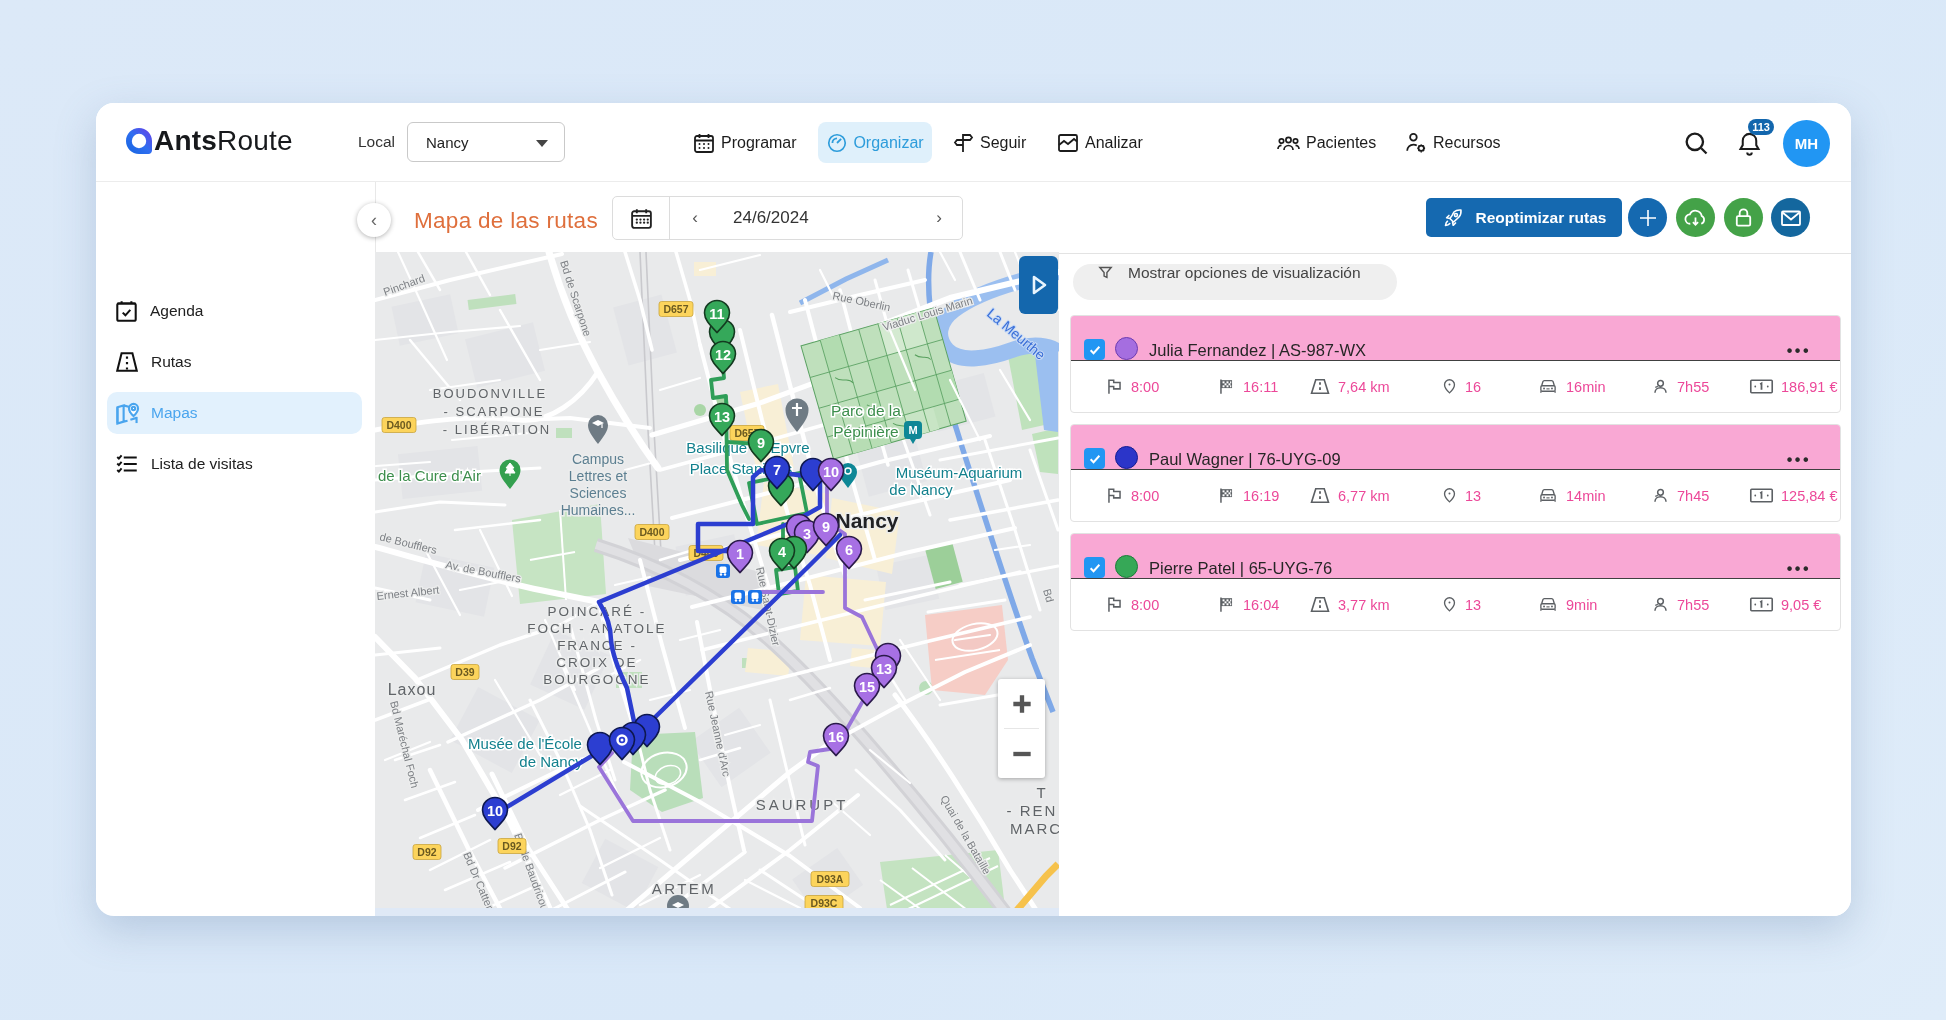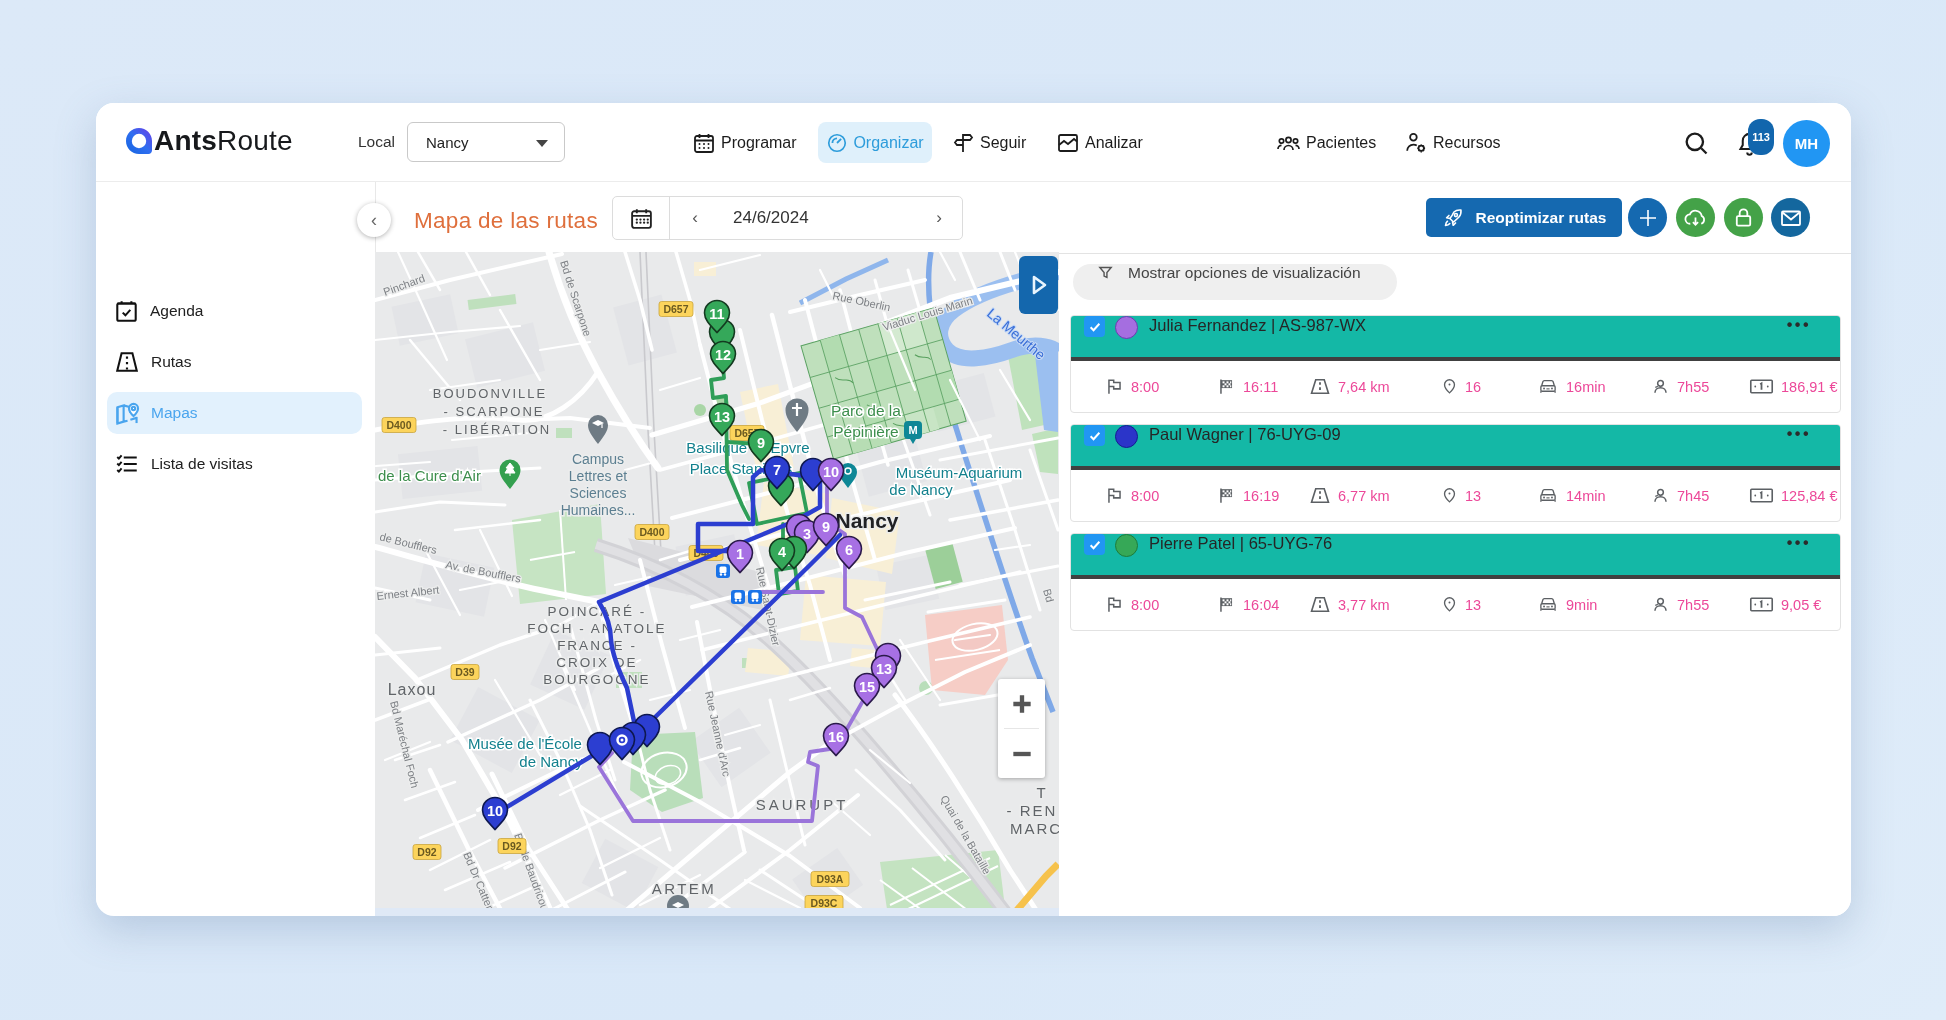--- a/index.html
+++ b/index.html
@@ -10,21 +10,21 @@
 .logo{position:absolute;left:28px;top:22px;display:flex;align-items:center}
 .logotxt{font-size:28px;color:#17191c;margin-left:0;letter-spacing:.2px}
 .logotxt b{font-weight:700}
 .nitem{position:absolute;top:0;height:79px;display:flex;align-items:center;font-size:16px;color:#1c1c1c}
 .nitem svg{margin-right:5px}
 .local{position:absolute;left:262px;top:30px;font-size:15.5px;color:#333}
 .select{position:absolute;left:311px;top:19px;width:158px;height:40px;border:1px solid #c9c9c9;border-radius:6px;display:flex;align-items:center;font-size:15px;color:#222;padding-left:18px}
 .caret{position:absolute;right:16px;top:17px;width:0;height:0;border-left:6px solid transparent;border-right:6px solid transparent;border-top:7px solid #444}
 .orgpill{position:absolute;left:722px;top:19px;width:114px;height:41px;background:#dff0fb;border-radius:8px;display:flex;align-items:center;justify-content:center;font-size:16px;color:#2d9cdb}
 .iconbtn{position:absolute;top:26px}
-.badge{position:absolute;left:1652px;top:16px;min-width:26px;height:36px;background:#1266ad;border-radius:12px;color:#fff;font-size:11px;font-weight:700;display:flex;align-items:center;justify-content:center;padding:0 4px}
+.badge{position:absolute;left:1652px;top:16px;min-width:26px;height:16px;background:#1266ad;border-radius:12px;color:#fff;font-size:11px;font-weight:700;display:flex;align-items:center;justify-content:center;padding:0 4px}
 .avatar{position:absolute;left:1687px;top:17px;width:47px;height:47px;border-radius:50%;background:#2196f3;color:#fff;font-weight:700;font-size:15px;display:flex;align-items:center;justify-content:center}
 
 .sidebar{position:absolute;left:0;top:79px;width:279px;height:733px;background:#fff;border-radius:0 0 0 18px}
 .vline{position:absolute;left:279px;top:79px;width:1px;height:733px;background:#e8e8e8}
 .sitem{position:absolute;left:17px;display:flex;align-items:center;font-size:15.5px;color:#212121;height:42px}
 .sitem svg{margin-right:10px}
 .mapas{left:11px;width:255px;background:#e2f1fd;border-radius:10px;padding-left:6px;color:#4aa5ee}
 
 .hrow{position:absolute;left:280px;top:79px;width:1475px;height:71px;background:#fff}
 .hline{position:absolute;left:963px;top:150px;width:792px;height:1px;background:#e3e3e3}
@@ -35,21 +35,21 @@
 .chev{color:#555;font-size:17px;width:50px;text-align:center}
 .dtxt{font-size:17px;color:#333;padding-left:13px}
 .spacer{flex:1}
 .chevr{color:#555;font-size:17px;width:46px;text-align:center}
 .reopt{position:absolute;left:1330px;top:95px;width:196px;height:39px;background:#1569b0;border-radius:5px;color:#fff;display:flex;align-items:center;justify-content:center;font-size:15.5px;font-weight:700}
 .cbtn{position:absolute;top:95px;width:39px;height:39px;border-radius:50%;display:flex;align-items:center;justify-content:center}
 
 .panel{position:absolute;left:963px;top:151px;width:792px;height:662px;background:#fff;border-radius:0 0 18px 0}
 .pill{position:absolute;left:14px;top:10px;width:324px;height:36px;background:#efefef;border-radius:18px;display:flex;align-items:flex-start;font-size:15.5px;color:#444}
 .rcard{position:absolute;left:11px;width:771px;border:1px solid #e2e2e2;border-radius:4px;background:#fff}
-.rhead{height:45px;background:#14b8a6;display:flex;align-items:flex-start;font-size:16.5px;color:#262626;border-radius:3px 3px 0 0;border-bottom:4px solid #404040}
+.rhead{height:45px;background:#f9a8d4;display:flex;align-items:flex-end;font-size:16.5px;color:#262626;border-radius:3px 3px 0 0;border-bottom:1px solid #404040}
 .rbody{height:51px;position:relative}
 .cbox{width:21px;height:21px;background:#2196f3;border-radius:4px;margin-left:13px;display:flex;align-items:center;justify-content:center}
 .cdot{width:23px;height:23px;border-radius:50%;margin-left:10px;margin-right:11px}
 .dots{margin-left:auto;margin-right:29px;color:#2b2b2b;font-size:16px;font-weight:700;letter-spacing:2.5px}
 .stat{position:absolute;top:0;height:51px;display:flex;align-items:center;font-size:14.5px;color:#ec4899;white-space:nowrap}
 .stat svg{margin-right:7px}
 </style></head>
 <body>
 <div class="card">
 

